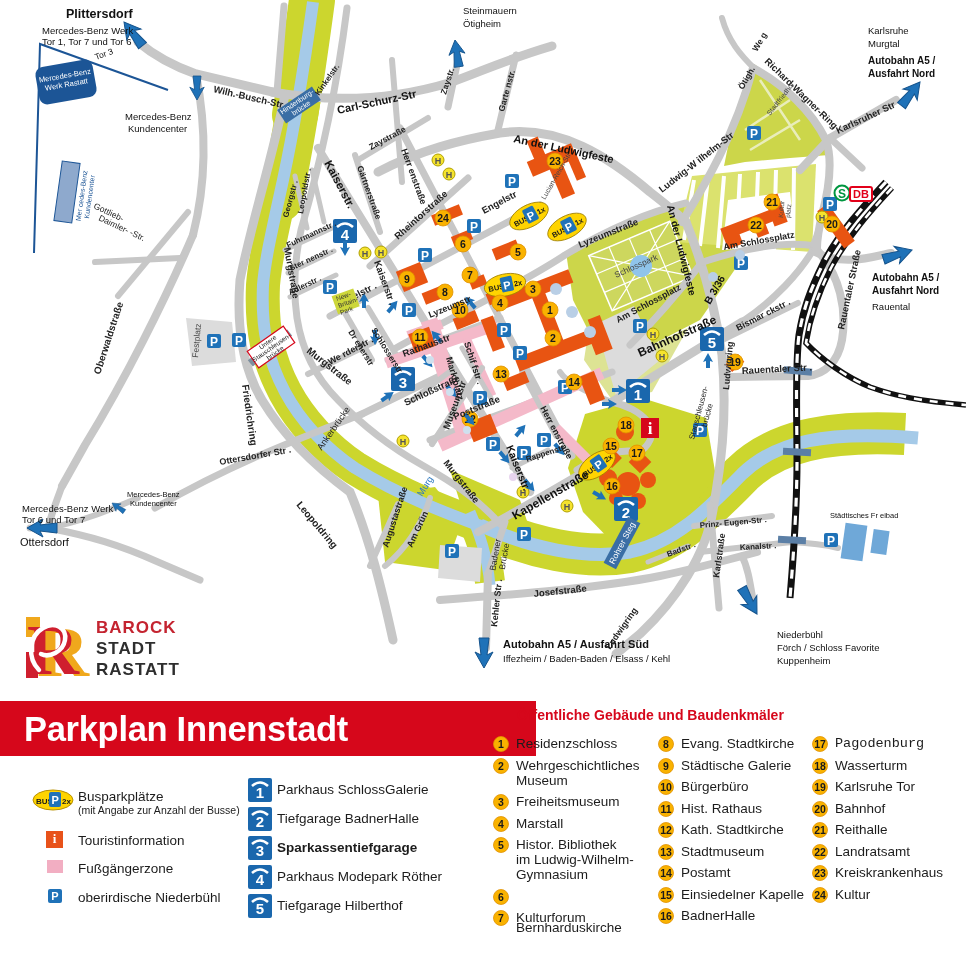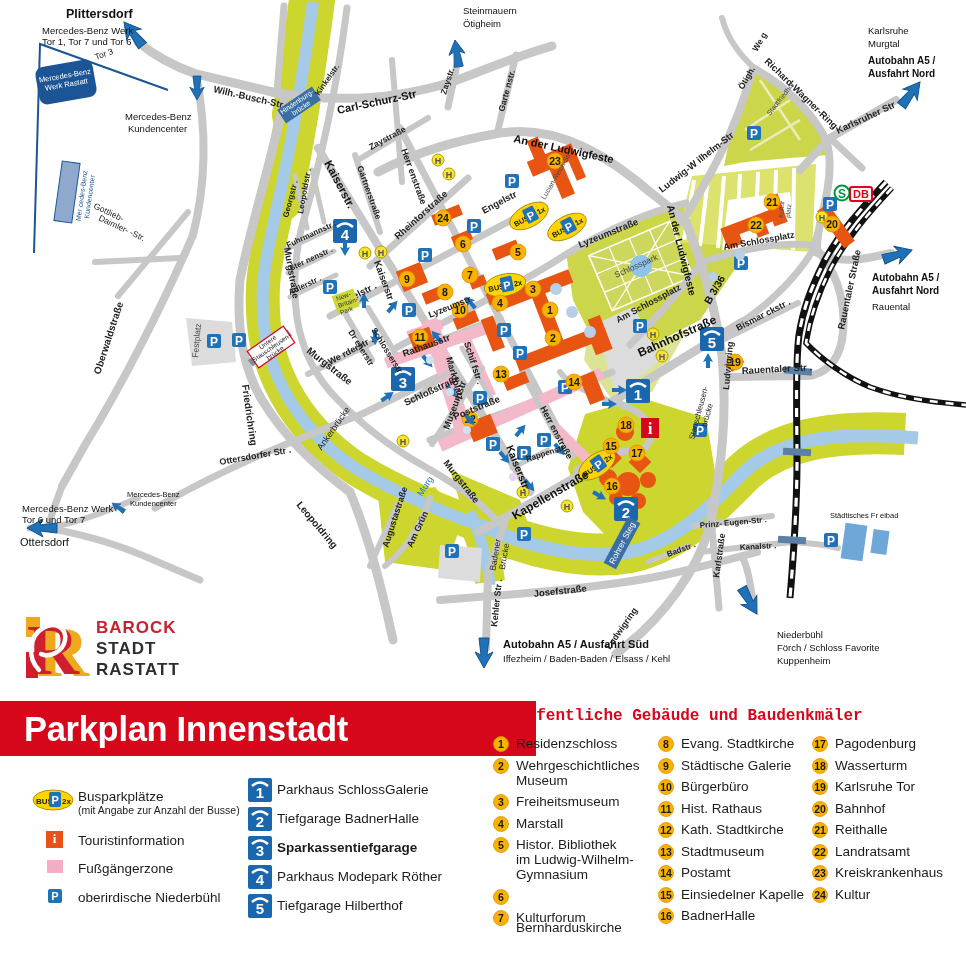--- a/index.html
+++ b/index.html
@@ -1360,21 +1360,21 @@
 <div class="abs lg" style="left:29px;top:91px;white-space:nowrap;">Parkhaus Modepark Röther</div>
 
 <div class="abs" style="left:0px;top:116px;"><svg width="24" height="24" viewBox="0 0 24 24">
         <rect x="0" y="0" width="24" height="24" rx="2" fill="#1a67ad"></rect>
         <path d="M4,8 Q12,1 20,8" fill="none" stroke="#fff" stroke-width="2.6"></path>
         <text x="12" y="20" font-size="15" font-weight="bold" fill="#fff" text-anchor="middle" font-family="Liberation Sans">5</text>
       </svg></div>
 <div class="abs lg" style="left:29px;top:120px;white-space:nowrap;">Tiefgarage Hilberthof</div>
 </div>
 
-<div class="abs red" style="left:517px;top:707px;font-size:16px;font-family:Liberation Mono, monospace;">Öffentliche Gebäude und Baudenkmäler</div>
+<div class="abs red" style="left:517px;top:707px;font-size:14px;">Öffentliche Gebäude und Baudenkmäler</div>
 
 <div class="abs" style="left:493px;top:736px;"><svg width="16" height="16" viewBox="0 0 16 16">
       <circle cx="8" cy="8" r="7.5" fill="#f9b200" stroke="#e09000" stroke-width="0.8"></circle>
       <text x="8" y="12" font-size="10.5" font-weight="bold" fill="#1a1a1a" text-anchor="middle" font-family="Liberation Sans">1</text>
     </svg></div>
 <div class="abs lg" style="left:516px;top:736px;line-height:15px;white-space:nowrap;">Residenzschloss</div>
 
 <div class="abs" style="left:493px;top:757.5px;"><svg width="16" height="16" viewBox="0 0 16 16">
       <circle cx="8" cy="8" r="7.5" fill="#f9b200" stroke="#e09000" stroke-width="0.8"></circle>
       <text x="8" y="12" font-size="10.5" font-weight="bold" fill="#1a1a1a" text-anchor="middle" font-family="Liberation Sans">2</text>
@@ -1462,21 +1462,21 @@
 <div class="abs" style="left:658px;top:908.0px;"><svg width="16" height="16" viewBox="0 0 16 16">
       <circle cx="8" cy="8" r="7.5" fill="#f9b200" stroke="#e09000" stroke-width="0.8"></circle>
       <text x="8" y="12" font-size="10.5" font-weight="bold" fill="#1a1a1a" text-anchor="middle" font-family="Liberation Sans">16</text>
     </svg></div>
 <div class="abs lg" style="left:681px;top:908.0px;line-height:15px;white-space:nowrap;">BadnerHalle</div>
 
 <div class="abs" style="left:812px;top:736px;"><svg width="16" height="16" viewBox="0 0 16 16">
       <circle cx="8" cy="8" r="7.5" fill="#f9b200" stroke="#e09000" stroke-width="0.8"></circle>
       <text x="8" y="12" font-size="10.5" font-weight="bold" fill="#1a1a1a" text-anchor="middle" font-family="Liberation Sans">17</text>
     </svg></div>
-<div class="abs lg" style="left:835px;top:736px;line-height:15px;white-space:nowrap;">Pagodenburg</div>
+<div class="abs lg" style="left:835px;top:736px;line-height:15px;white-space:nowrap;font-family:Liberation Mono, monospace;">Pagodenburg</div>
 
 <div class="abs" style="left:812px;top:757.5px;"><svg width="16" height="16" viewBox="0 0 16 16">
       <circle cx="8" cy="8" r="7.5" fill="#f9b200" stroke="#e09000" stroke-width="0.8"></circle>
       <text x="8" y="12" font-size="10.5" font-weight="bold" fill="#1a1a1a" text-anchor="middle" font-family="Liberation Sans">18</text>
     </svg></div>
 <div class="abs lg" style="left:835px;top:757.5px;line-height:15px;white-space:nowrap;">Wasserturm</div>
 
 <div class="abs" style="left:812px;top:779.0px;"><svg width="16" height="16" viewBox="0 0 16 16">
       <circle cx="8" cy="8" r="7.5" fill="#f9b200" stroke="#e09000" stroke-width="0.8"></circle>
       <text x="8" y="12" font-size="10.5" font-weight="bold" fill="#1a1a1a" text-anchor="middle" font-family="Liberation Sans">19</text>

